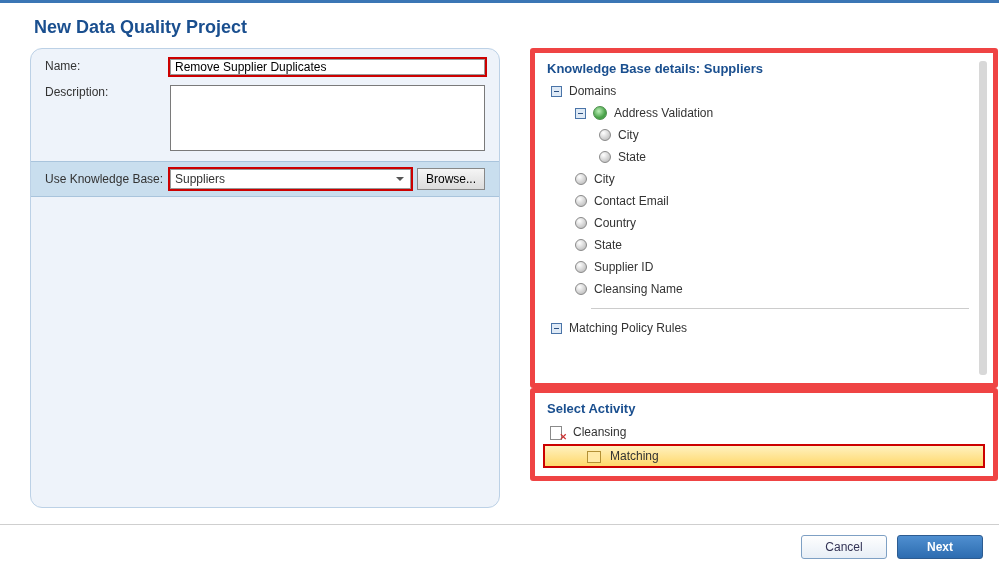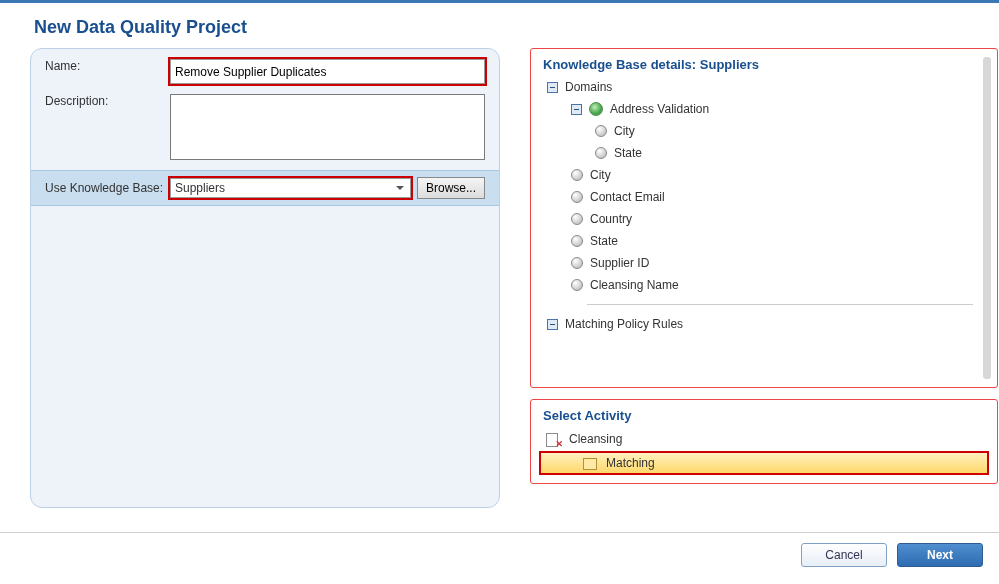--- a/index.html
+++ b/index.html
@@ -39,21 +39,21 @@
     display: flex;
     align-items: flex-start;
     margin-bottom: 10px;
   }
   .form-label {
     width: 125px;
     color: #333;
   }
   .name-input {
     flex: 1;
-    height: 25px;
+    height: 16px;
     border: 1px solid #999;
     background: #fff;
     padding: 1px 4px;
     font: inherit;
     outline: 2px solid #c00;
     outline-offset: 0;
   }
   .desc-input {
     flex: 1;
     height: 66px;
@@ -100,24 +100,24 @@
     padding: 0 8px;
     cursor: pointer;
   }
 
   .right-col {
     position: absolute;
     left: 500px; top: 0;
     width: 468px;
   }
   .panel {
-    border: 1px solid #ef4444;
+    border: 5px solid #ef4444;
     border-radius: 3px;
     background: #fff;
-    margin-bottom: 11px;
+    margin-bottom: 0;
   }
   .panel-title {
     color: #1a4f8f;
     font-weight: bold;
     font-size: 13px;
     padding: 8px 12px 4px 12px;
   }
   .panel1 { height: 340px; position: relative; }
   .panel1 .scrollgutter {
     position: absolute;
@@ -208,21 +208,21 @@
   .act-matching::before {
     content: "";
     position: absolute; left: 1px; top: 3px;
     width: 12px; height: 10px;
     border: 1px solid #b39035;
     background: #ffe9a6;
   }
 
   .bottom-bar {
     position: absolute;
-    bottom: 8px; left: 0; right: 0;
+    bottom: 16px; left: 0; right: 0;
     height: 44px;
     border-top: 1px solid #cfcfcf;
     display: flex;
     align-items: center;
     justify-content: flex-end;
     padding-right: 16px;
     gap: 10px;
     background: #fff;
   }
   .btn {

